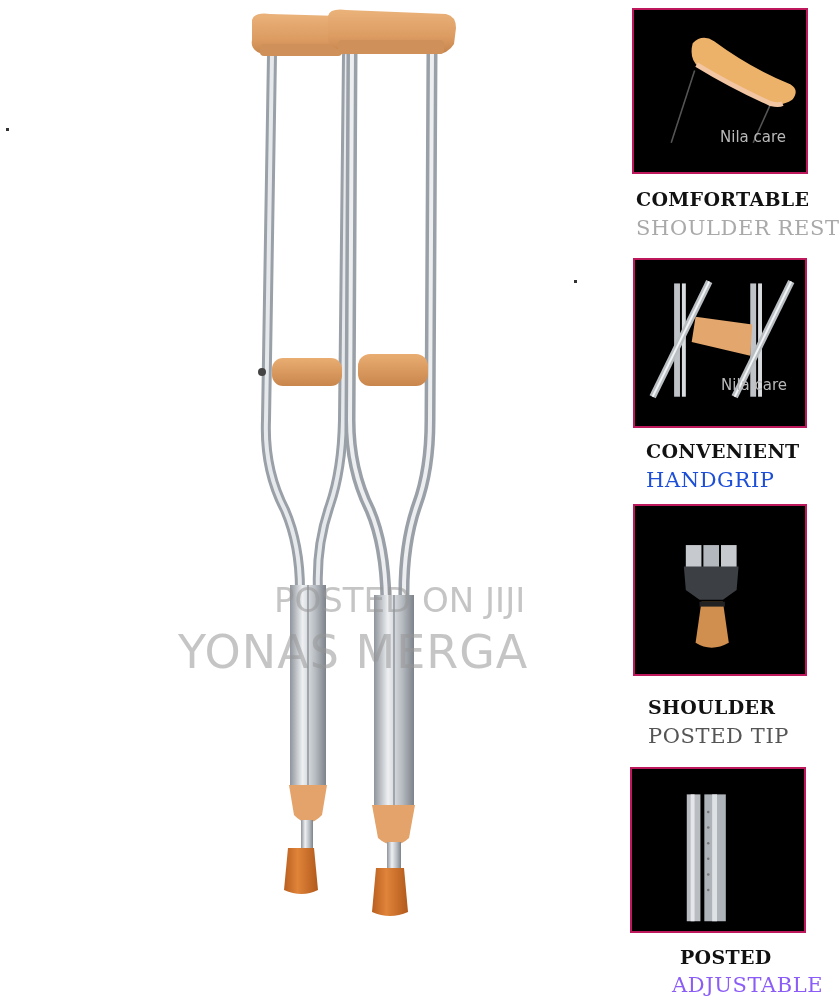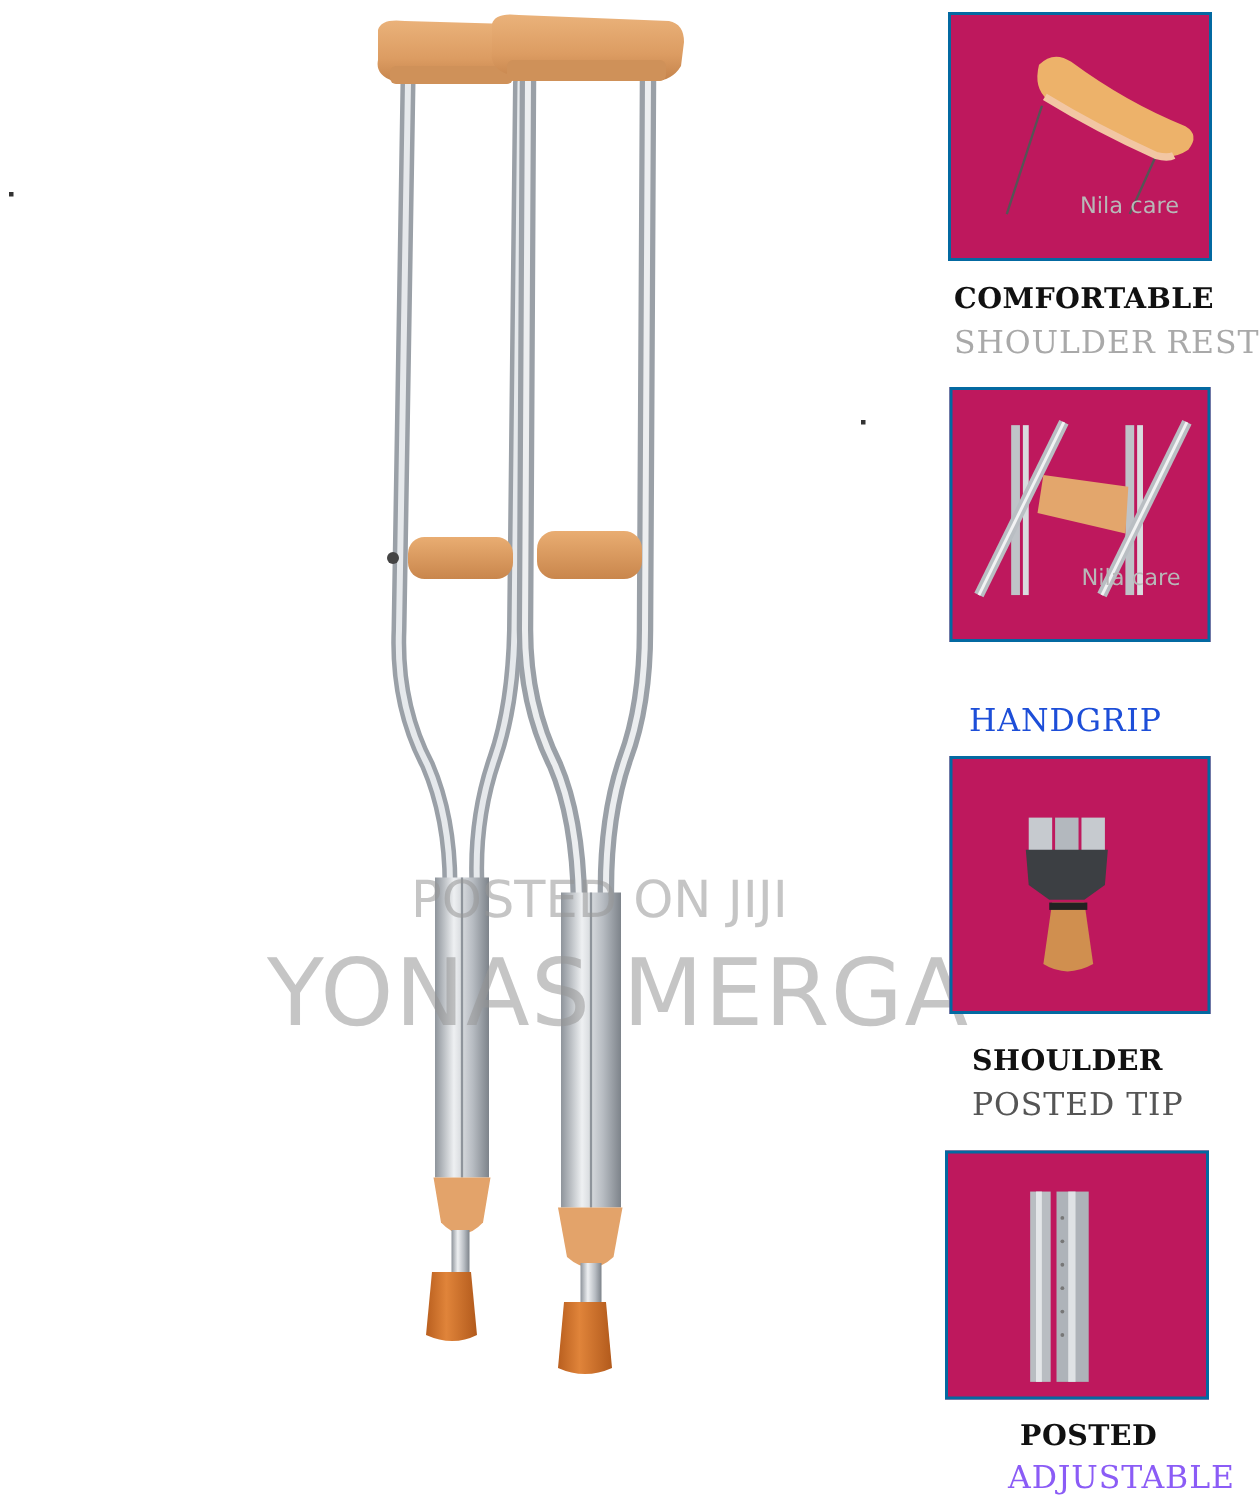--- a/index.html
+++ b/index.html
@@ -1,30 +1,30 @@
 <!DOCTYPE html>
 <html><head>
   <meta charset="utf-8">
   <style>
     html, body { margin: 0; padding: 0; background: #ffffff; }
     body { width: 840px; height: 1000px; position: relative; overflow: hidden;
            font-family: "DejaVu Serif", serif; }
     .stage { position: absolute; left: 0; top: 0; width: 840px; height: 1000px; }
     .crutch-svg { position: absolute; left: 0; top: 0; }
-    .feature-box { position: absolute; border: 2px solid #0369a1; background: #be185d; box-sizing: border-box; }
+    .feature-box { position: absolute; border: 2px solid #be185d; background: #000000; box-sizing: border-box; }
     .feature-box svg { position: absolute; left: 0; top: 0; width: 100%; height: 100%; }
     .brand-mark { position: absolute; font-family: "DejaVu Sans", sans-serif; font-size: 15px; color: #b8b8b8; }
     .feature-title { position: absolute; font-family: "DejaVu Serif", serif; font-weight: bold;
                      font-size: 19px; color: #111; letter-spacing: 0.3px; white-space: nowrap; }
     .feature-sub { position: absolute; font-family: "DejaVu Serif", serif;
                    font-size: 21px; white-space: nowrap; letter-spacing: 0.6px; }
     .watermark { position: absolute; font-family: "DejaVu Sans", sans-serif; color: rgba(150,150,150,0.55);
                  white-space: nowrap; font-weight: normal; }
     .wm-top { left: 274px; top: 580px; font-size: 34px; }
-    .wm-main { left: 178px; top: 625px; font-size: 62px; letter-spacing: 1px; }
+    .wm-main { left: 178px; top: 625px; font-size: 46px; letter-spacing: 1px; }
     .speck { position: absolute; width: 3px; height: 3px; background: #333; }
   </style>
 </head>
 <body>
 
 <div class="stage">
 
   <span class="speck" style="left:6px;top:128px;"></span>
   <span class="speck" style="left:574px;top:280px;"></span>
 
@@ -113,20 +113,21 @@
       <rect x="118" y="24" width="6" height="116" fill="#bfc3c8"></rect>
       <rect x="126" y="24" width="4" height="116" fill="#d9dcdf"></rect>
       <line x1="76" y1="22" x2="18" y2="140" stroke="#b9bec3" stroke-width="7"></line>
       <line x1="76" y1="22" x2="18" y2="140" stroke="#f2f3f4" stroke-width="2"></line>
       <line x1="160" y1="22" x2="102" y2="140" stroke="#b9bec3" stroke-width="7"></line>
       <line x1="160" y1="22" x2="102" y2="140" stroke="#f2f3f4" stroke-width="2"></line>
       <path d="M62 58 L120 66 L118 98 L58 84 Z" fill="#e3a66c"></path>
     </svg>
     <span class="brand-mark" style="left:86px;top:116px;">Nila care</span>
   </div>
+  <div class="feature-title" style="left:646px;top:440px;">CONVENIENT</div>
   <div class="feature-sub" style="left:646px;top:468px;color:#1d4ed8;">HANDGRIP</div>
 
   <div class="feature-box" style="left:633px;top:504px;width:174px;height:172px;">
     <svg viewBox="0 0 174 172">
       <rect x="52" y="40" width="16" height="24" fill="#c6cacf"></rect>
       <rect x="70" y="40" width="16" height="24" fill="#b3b8be"></rect>
       <rect x="88" y="40" width="16" height="24" fill="#c6cacf"></rect>
       <path d="M50 62 L106 62 L104 86 L90 96 L66 96 L52 86 Z" fill="#3c3f43"></path>
       <path d="M68 98 L90 98 L92 112 L96 140 Q78 150 62 140 L66 112 Z" fill="#d08f4f"></path>
       <rect x="66" y="98" width="26" height="5" fill="#222"></rect>

